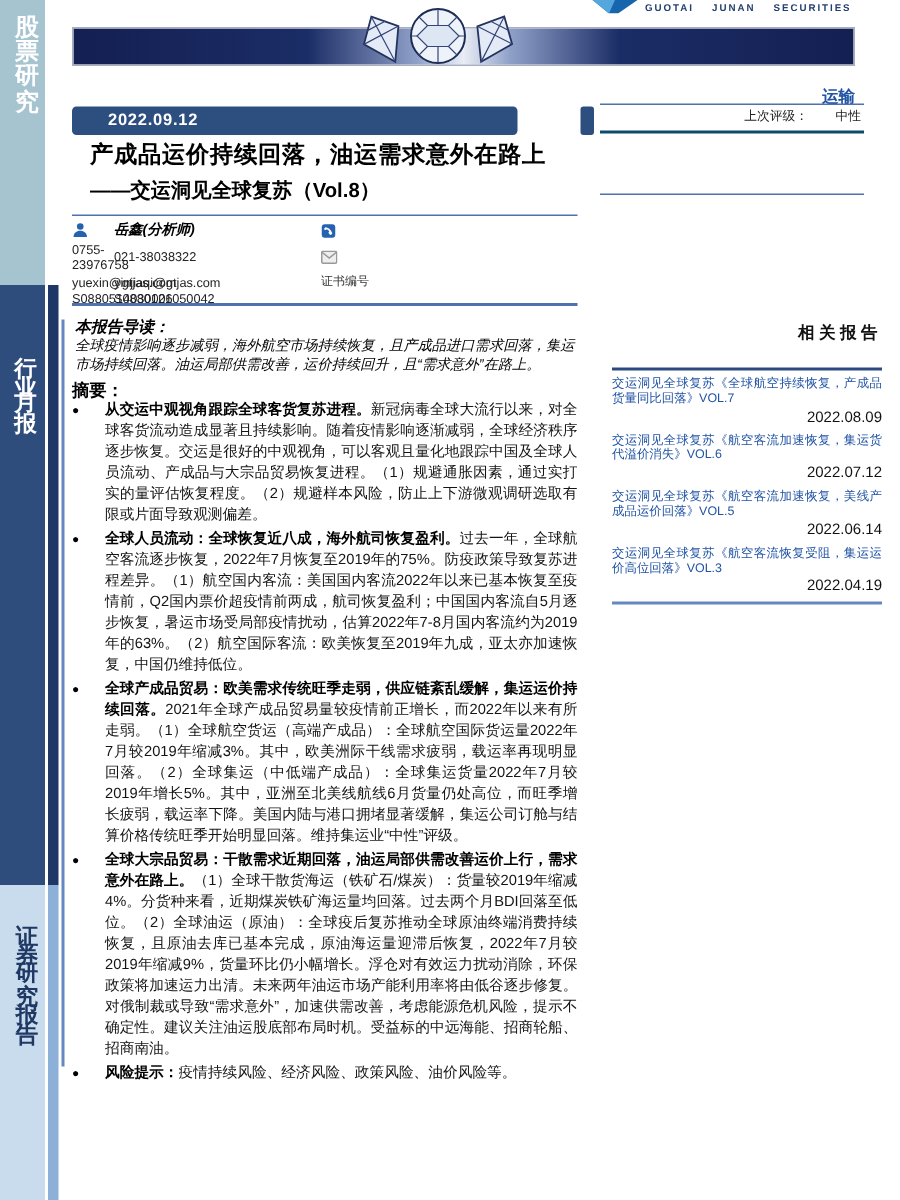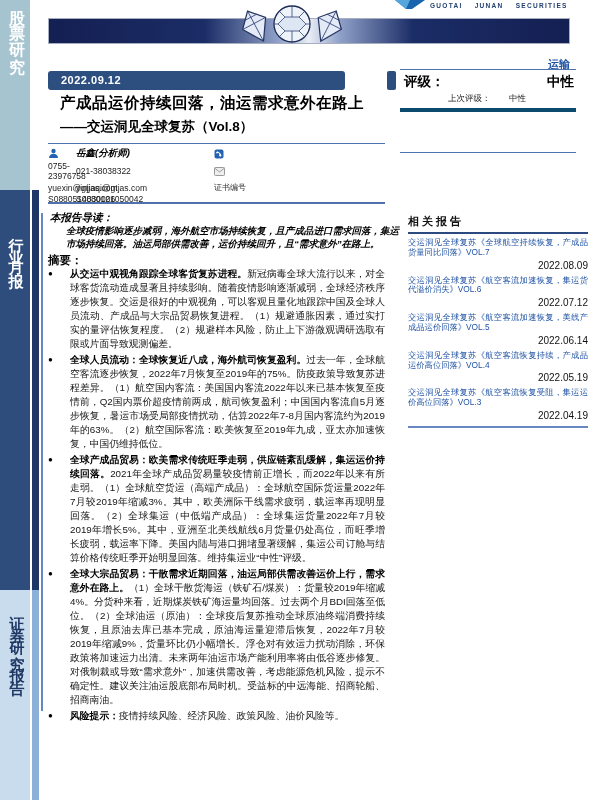--- a/index.html
+++ b/index.html
@@ -23,59 +23,59 @@
   .top-bar{position:absolute;left:48px;top:18px;width:520px;height:24px;
     background:linear-gradient(90deg,#141f52 0%,#1b2d66 30%,#8fa0c8 44%,#e9edf5 50%,#8fa0c8 56%,#1b2d66 70%,#141f52 100%);
     border:1px solid #a7aec2;}
   .deco{position:absolute;left:230px;top:-3px;}
   .logo-mark{position:absolute;left:393px;top:0;}
   .brand{position:absolute;left:430px;top:2px;font-size:6.5px;font-weight:bold;color:#23406f;
     letter-spacing:1.3px;word-spacing:9px;}
   .sector{position:absolute;left:525px;top:57px;width:45px;text-align:right;
     font-size:11px;font-weight:bold;color:#2053a4;}
   .date-bar{position:absolute;left:48px;top:71px;width:297px;height:19px;background:#2d4f80;
-    border-radius:3px;color:#fff;font-size:11px;line-height:19px;padding-left:13px;
+    border-radius:3px;color:#fff;font-size:11px;line-height:19px;padding-left:24px;
     letter-spacing:.5px;box-sizing:border-box;font-weight:bold;}
   .rating-accent{position:absolute;left:387px;top:71px;width:9px;height:19px;background:#2d4f80;border-radius:2px;}
   
   .rating{position:absolute;left:400px;top:69px;width:176px;border-top:1.5px solid #4f71ad;}
   .rating-row1{display:flex;justify-content:space-between;align-items:baseline;padding:3px 2px 0 4px;
     font-size:13.5px;font-weight:bold;color:#000;}
-  .rating-row2{text-align:center;font-size:8.5px;color:#222;padding:2px 2px 3px 0;border-bottom:4px solid #0c4a6e;}
+  .rating-row2{text-align:right;font-size:8.5px;color:#222;padding:2px 2px 3px 0;border-bottom:2px solid #0c4a6e;}
   .rating-row2 .pv{margin-left:16px;}
   .rating-spacer{height:40px;border-bottom:1px solid #4f71ad;}
   
   .title-main{position:absolute;left:60px;top:93px;width:326px;font-size:15.5px;font-weight:bold;
     color:#000;letter-spacing:.5px;}
   .title-sub{position:absolute;left:60px;top:118px;width:326px;text-align:left;font-size:13.5px;
     font-weight:bold;color:#000;}
   .rule{position:absolute;background:#4f71ad;}
   .rule-a{left:48px;top:143px;width:337px;height:1px;}
   .rule-b{left:48px;top:202px;width:337px;height:2px;}
   
   .an-grid{position:absolute;left:48px;top:147px;width:337px;display:grid;
     grid-template-columns:28px 138px 1fr;row-gap:1px;font-size:8.5px;color:#222;align-items:center;}
   .an-name{font-weight:bold;font-style:italic;font-size:9.5px;color:#000;}
   .an-ico{display:flex;align-items:center;}
   .an-certlbl{font-size:8px;color:#333;}
   
   .body-rule{position:absolute;left:41px;top:213px;width:2px;height:498px;background:#6787c0;}
   .lead-label{position:absolute;left:50px;top:211px;font-size:10.5px;font-weight:bold;font-style:italic;color:#000;}
-  .lead-text{position:absolute;left:66px;top:224px;width:333px;font-size:9.5px;line-height:13px;
-    font-weight:bold;font-style:italic;text-align:justify;color:#000;}
+  .lead-text{position:absolute;left:50px;top:224px;width:333px;font-size:9.5px;line-height:13px;
+    font-weight:normal;font-style:italic;text-align:justify;color:#000;}
   .sum-label{position:absolute;left:48px;top:253px;font-size:11.5px;font-weight:bold;color:#000;}
   .bullets{position:absolute;left:48px;top:267px;width:337px;}
   .bullet{display:flex;margin-bottom:2px;}
   .b-mark{width:22px;flex:0 0 22px;font-size:8px;color:#000;padding-top:2px;}
   .b-text{margin:0;flex:1;font-size:9.8px;line-height:14px;text-align:justify;color:#141414;}
   .b-text b{color:#000;}
   
   .rel{position:absolute;left:408px;top:214px;width:180px;}
-  .rel-head{font-size:11px;font-weight:bold;letter-spacing:3px;color:#111;padding-bottom:3px;
-    border-bottom:2px solid #2c4a80;margin-bottom:4px;}
+  .rel-head{font-size:11px;font-weight:bold;letter-spacing:3px;color:#111;padding-bottom:16px;
+    border-bottom:2px solid #2c4a80;margin-bottom:4px;text-align:right;}
   .rel-item{margin-bottom:5px;}
   .rel-title{margin:0;font-size:8.3px;line-height:9.8px;color:#2053a4;text-align:justify;}
   .rel-date{margin:2px 0 0 0;font-size:10px;color:#111;text-align:right;}
   .rel-foot{border-top:2px solid #6787c0;margin-top:2px;height:0;}
 </style>
 </head>
 <body>
 
 <div class="side-seg seg-top"></div>
 <div class="side-seg seg-mid"></div>
@@ -103,24 +103,20 @@
 <svg class="logo-mark" width="34" height="9" viewBox="0 0 34 9">
   <polygon points="2,0 32,0 19,9 13,9" fill="#1665ad"></polygon>
   <polygon points="2,0 17,0 13,9" fill="#53a7dc"></polygon>
 </svg>
 <div class="brand">GUOTAI JUNAN SECURITIES</div>
 <div class="sector">运输</div>
 <div class="date-bar">2022.09.12</div>
 <div class="rating-accent"></div>
 
 <div class="rating">
-  <div class="rating-row1">
-    <span>评级：</span>
-    <span>中性</span>
-  </div>
   <div class="rating-row2">
     <span>上次评级：</span>
     <span class="pv">中性</span>
   </div>
   <div class="rating-spacer"></div>
 </div>
 
 <div class="title-main">产成品运价持续回落，油运需求意外在路上</div>
 <div class="title-sub">——交运洞见全球复苏（Vol.8）</div>
 <div class="rule rule-a"></div>
@@ -194,21 +190,17 @@
   </div>
   <div class="rel-item">
     <p class="rel-title">交运洞见全球复苏《航空客流加速恢复，集运货代溢价消失》VOL.6</p>
     <p class="rel-date">2022.07.12</p>
   </div>
   <div class="rel-item">
     <p class="rel-title">交运洞见全球复苏《航空客流加速恢复，美线产成品运价回落》VOL.5</p>
     <p class="rel-date">2022.06.14</p>
   </div>
   <div class="rel-item">
-    <p class="rel-title">交运洞见全球复苏《航空客流恢复持续，产成品运价高位回落》VOL.4</p>
-    <p class="rel-date">2022.05.19</p>
-  </div>
-  <div class="rel-item">
     <p class="rel-title">交运洞见全球复苏《航空客流恢复受阻，集运运价高位回落》VOL.3</p>
     <p class="rel-date">2022.04.19</p>
   </div>
   <div class="rel-foot"></div>
 </div>
 
 </body></html>

